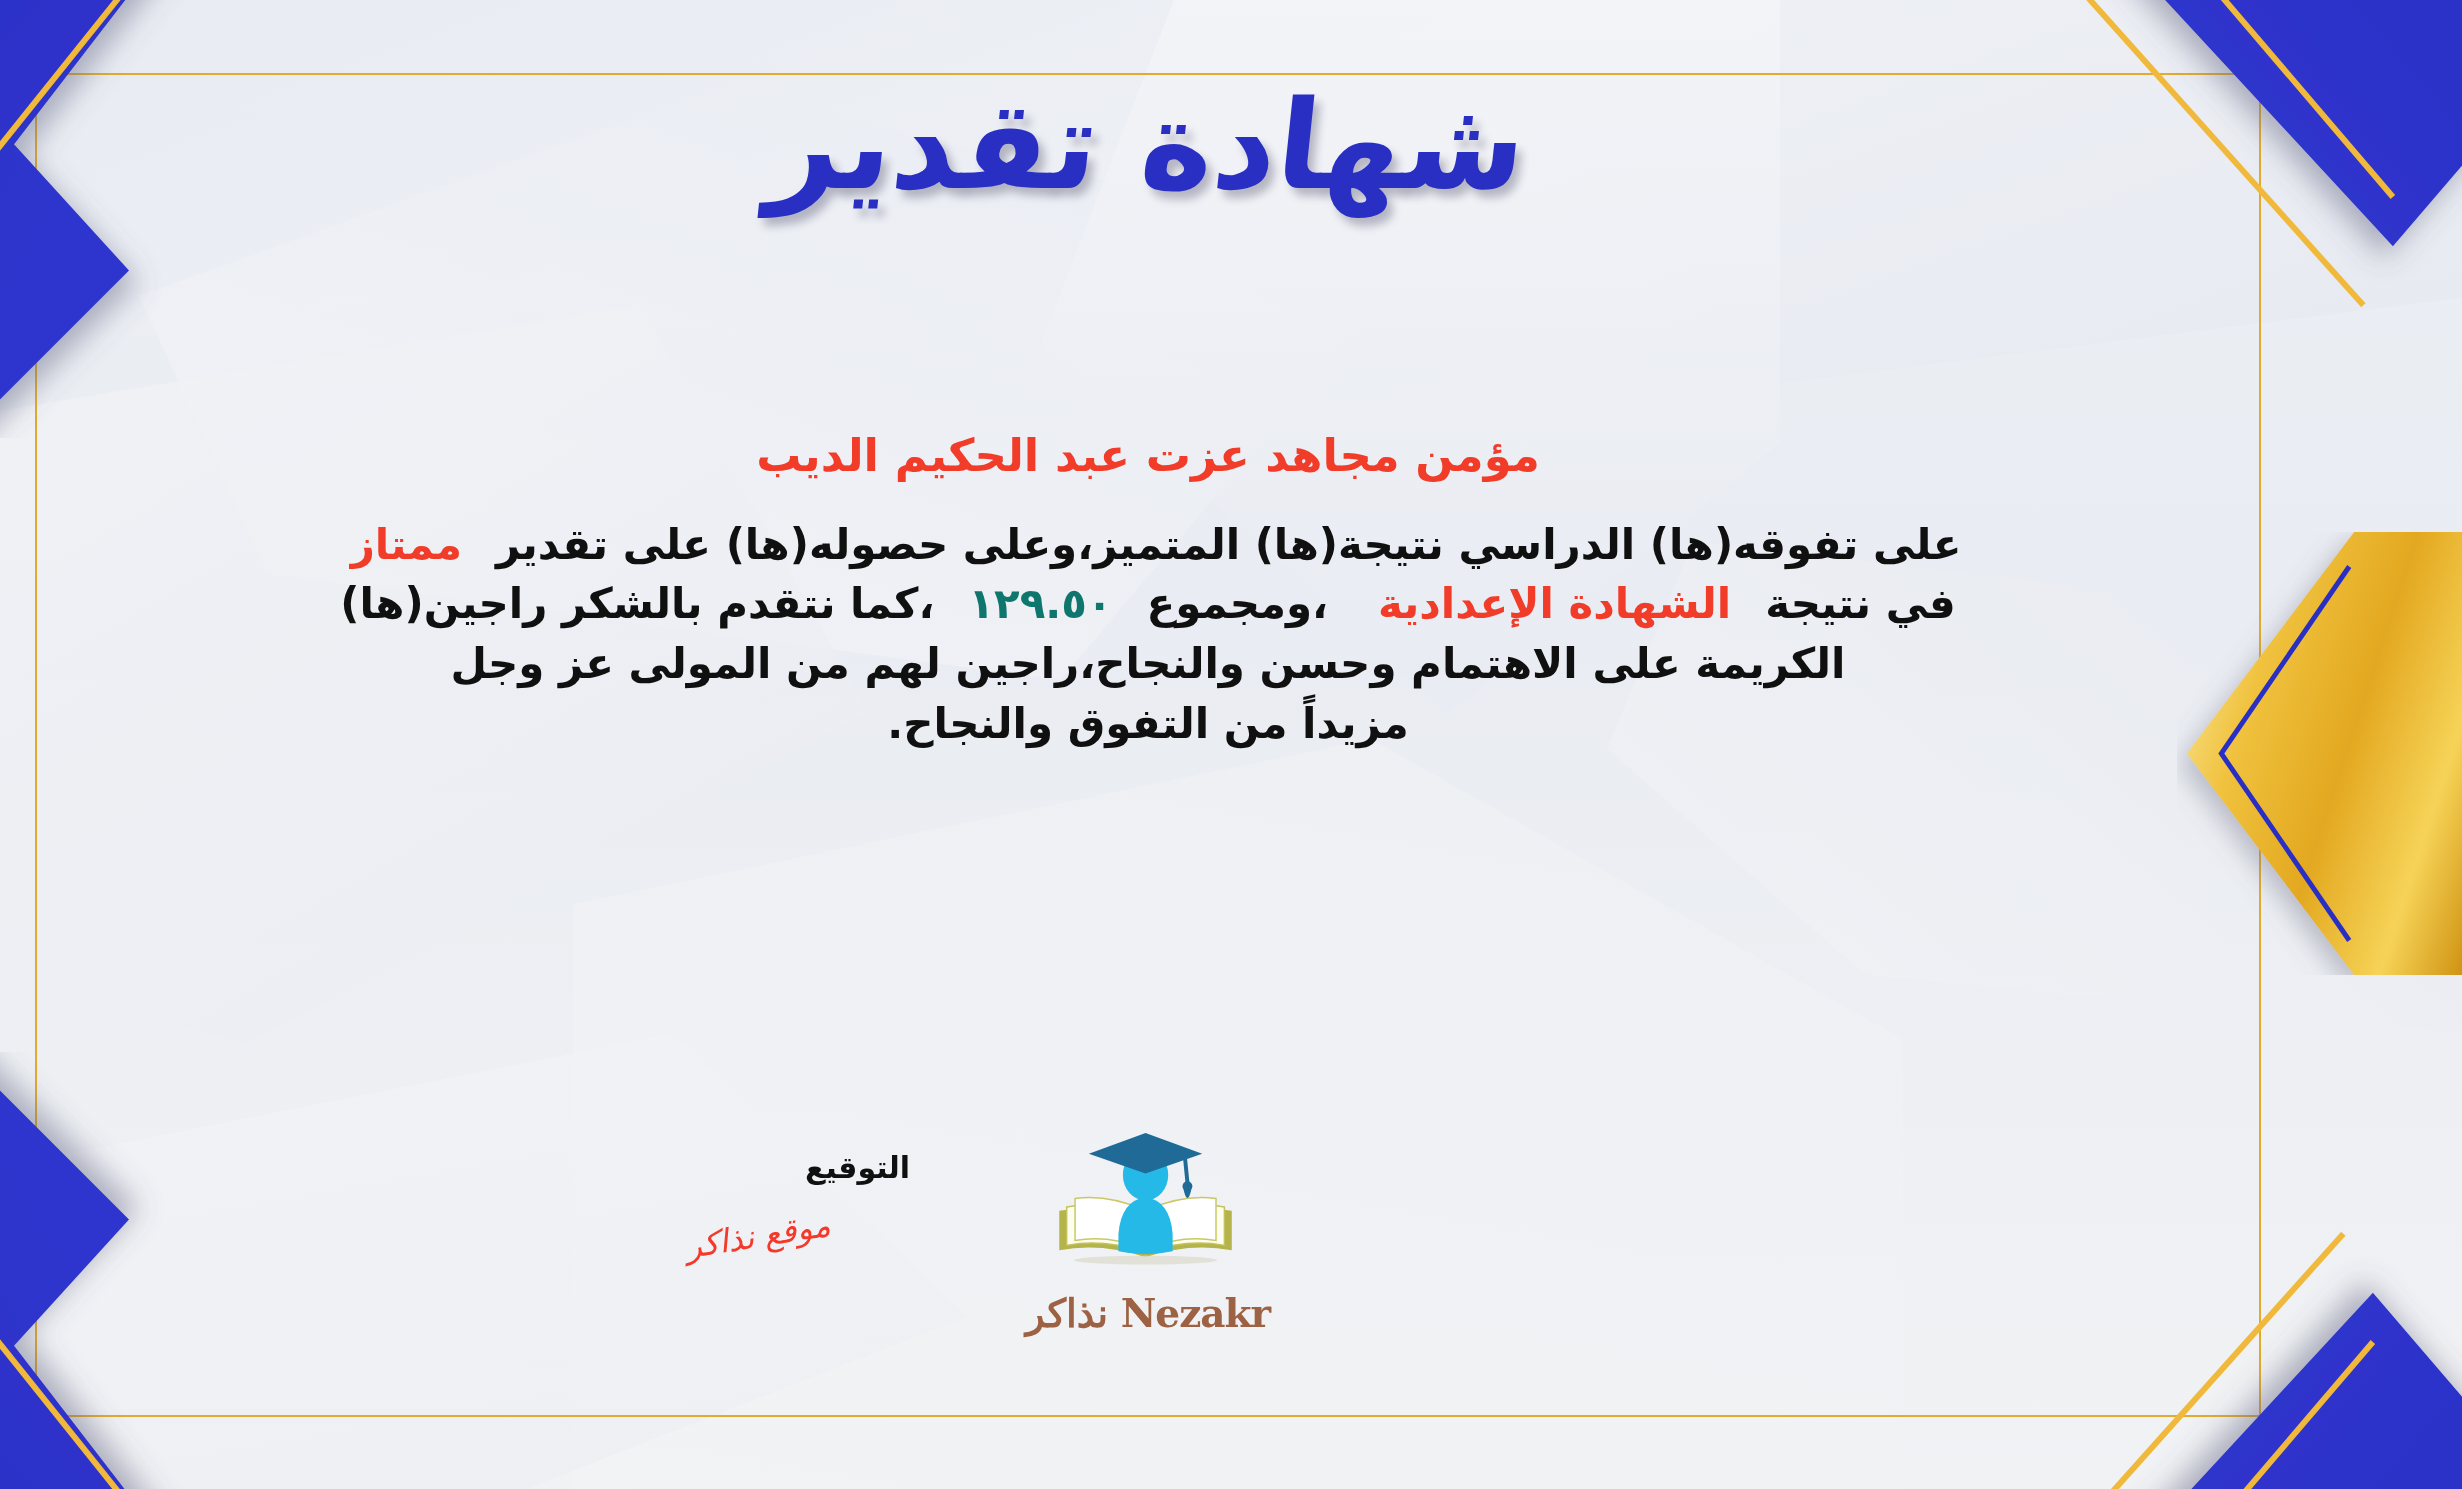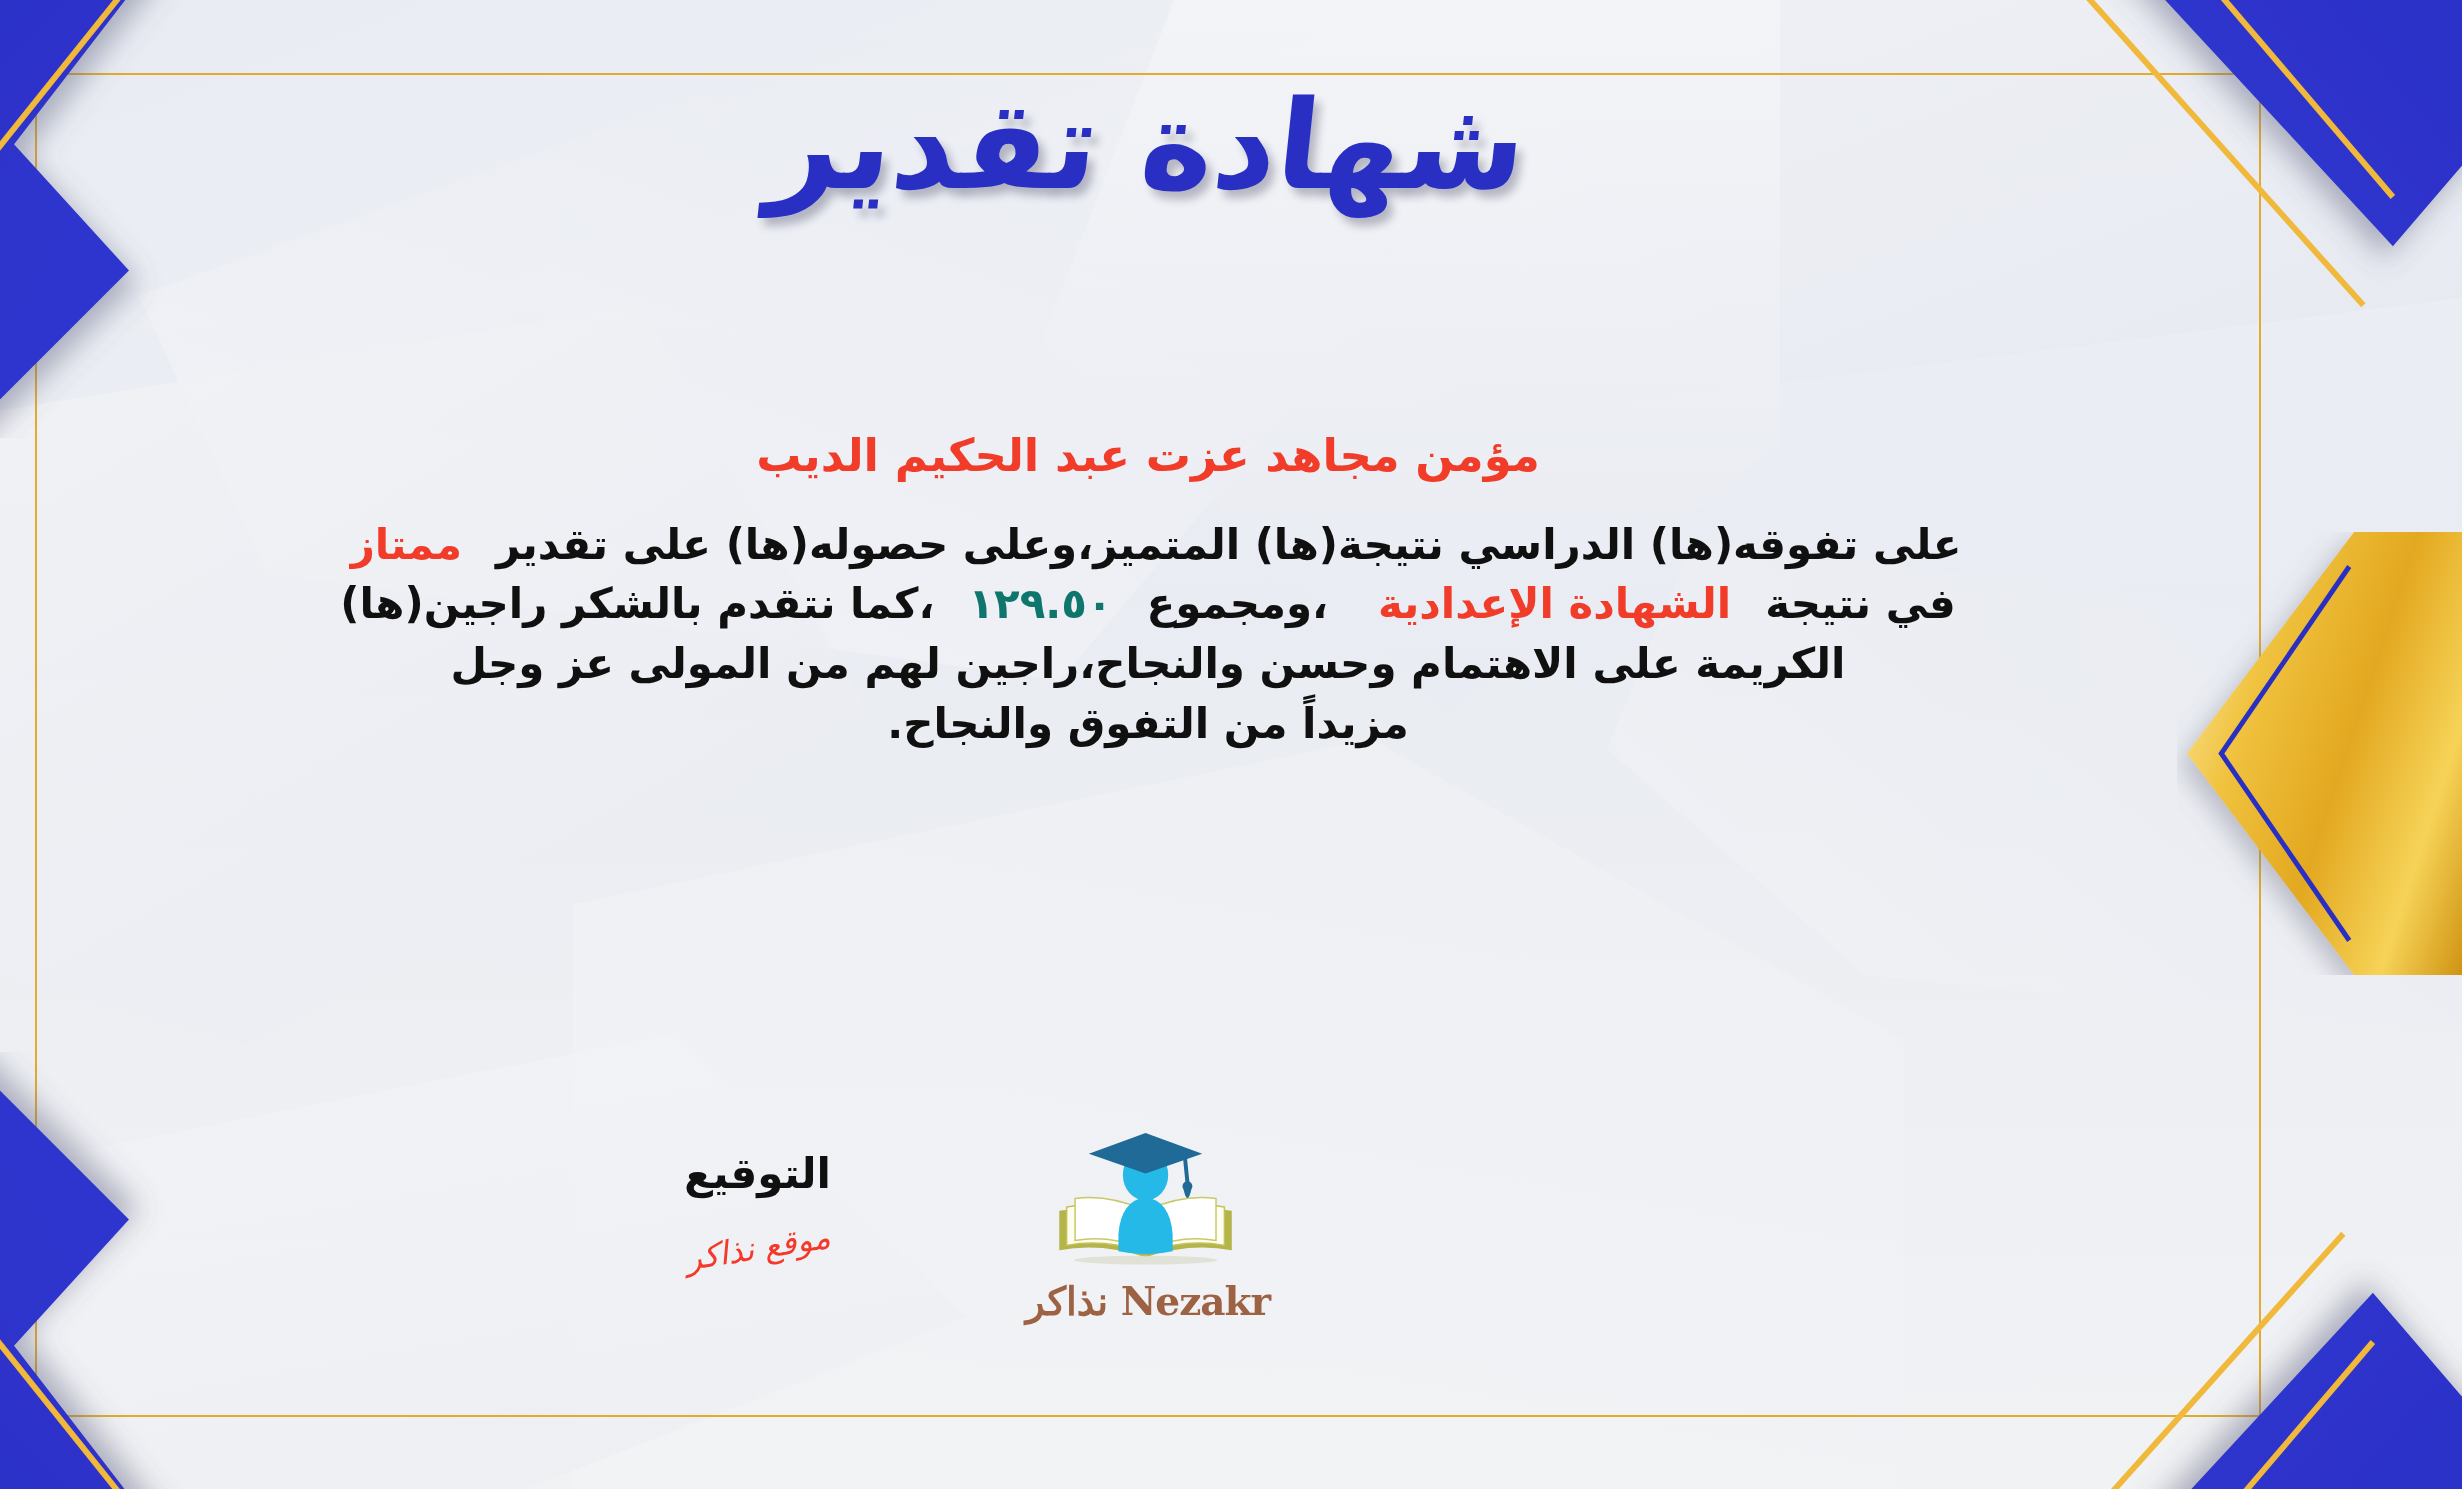--- a/index.html
+++ b/index.html
@@ -157,24 +157,25 @@
   }
   .sign-block{
     position:absolute;
     left:auto; right:1340px;
     top:24.6px;
     width:305px;
     text-align:center;
     direction:rtl;
   }
   .sign-label{
-    font-size:42px;
+    font-size:30px;
     font-weight:600;
     color:#101010;
     line-height:1;
+    text-align:right;
   }
   .sign-mark{
     margin-top:34px;
     font-family:"DejaVu Serif","Liberation Serif",serif;
     font-size:32.5px;
     font-style:italic;
     color:#f4392a;
     transform:rotate(-9deg);
     display:inline-block;
     letter-spacing:1px;
@@ -183,21 +184,21 @@
   .logo{
     position:absolute;
     left:50%;
     transform:translateX(-50%);
     top:0;
     width:305px;
     text-align:center;
   }
   .logo svg{display:block;margin:0 auto;}
   .logo-word{
-    margin-top:2px;
+    margin-top:14px;
     font-size:39px;
     font-weight:bold;
     color:#9c6243;
     font-family:"DejaVu Serif","Liberation Serif",serif;
     letter-spacing:-1px;
     direction:rtl;
     white-space:nowrap;
   }
 </style>
 </head>

